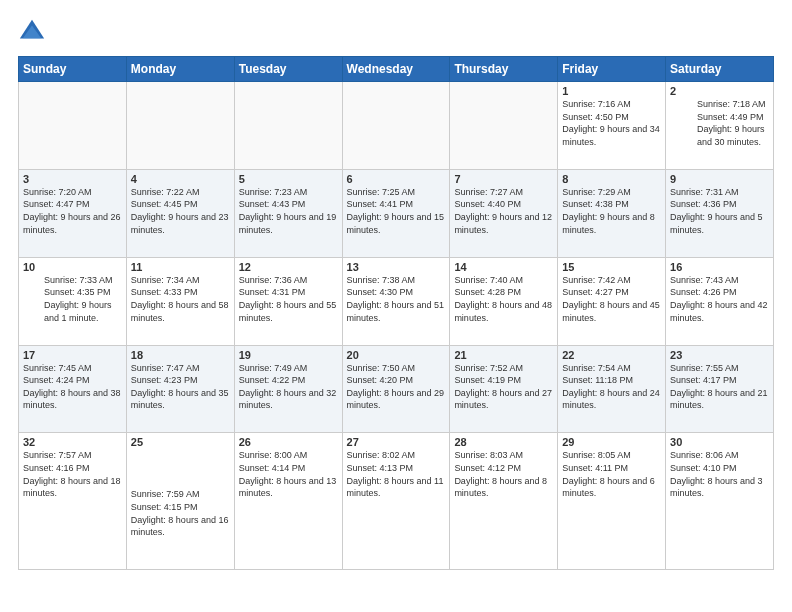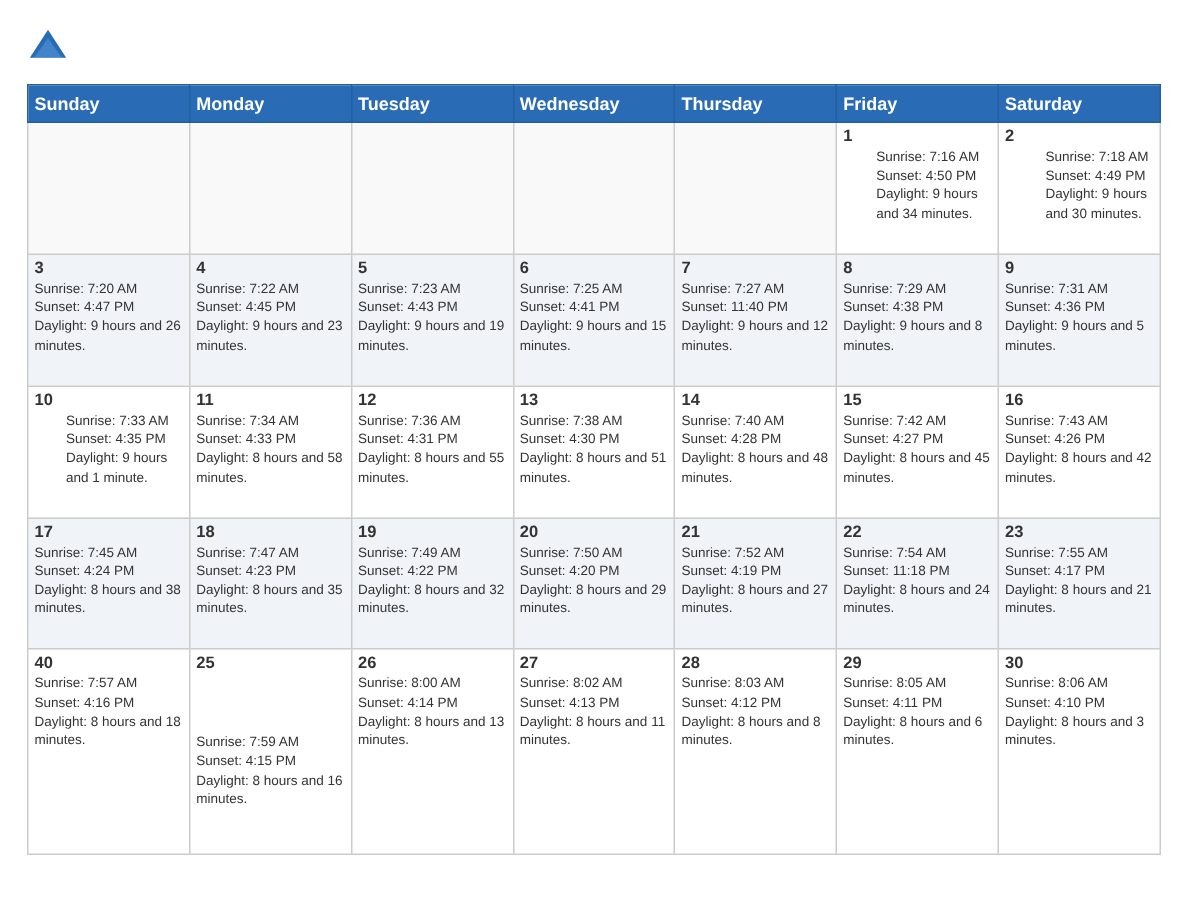--- a/index.html
+++ b/index.html
@@ -138,21 +138,21 @@
     </thead>
     <tbody id="calendar-body">
     <tr>
           <td class="empty"></td>
           <td class="empty"></td>
           <td class="empty"></td>
           <td class="empty"></td>
           <td class="empty"></td>
           <td>
             <span class="day-number">1</span>
-            <div class="day-info" style="white-space: pre-line; margin-left: 22px;">Sunrise: 7:16 AM
+            <div class="day-info" style="white-space: pre-line;">Sunrise: 7:16 AM
 Sunset: 4:50 PM
 Daylight: 9 hours and 34 minutes.</div>
           </td>
           <td>
             <span class="day-number">2</span>
             <div class="day-info" style="white-space: pre-line; margin-left: 27px;">Sunrise: 7:18 AM
 Sunset: 4:49 PM
 Daylight: 9 hours and 30 minutes.</div>
           </td>
         </tr>
@@ -177,21 +177,21 @@
           </td>
           <td>
             <span class="day-number">6</span>
             <div class="day-info" style="white-space: pre-line;">Sunrise: 7:25 AM
 Sunset: 4:41 PM
 Daylight: 9 hours and 15 minutes.</div>
           </td>
           <td>
             <span class="day-number">7</span>
             <div class="day-info" style="white-space: pre-line;">Sunrise: 7:27 AM
-Sunset: 11:40 PM
+Sunset: 4:40 PM
 Daylight: 9 hours and 12 minutes.</div>
           </td>
           <td>
             <span class="day-number">8</span>
             <div class="day-info" style="white-space: pre-line;">Sunrise: 7:29 AM
 Sunset: 4:38 PM
 Daylight: 9 hours and 8 minutes.</div>
           </td>
           <td>
             <span class="day-number">9</span>
@@ -283,21 +283,21 @@
           </td>
           <td>
             <span class="day-number">23</span>
             <div class="day-info" style="white-space: pre-line;">Sunrise: 7:55 AM
 Sunset: 4:17 PM
 Daylight: 8 hours and 21 minutes.</div>
           </td>
         </tr>
         <tr>
           <td>
-            <span class="day-number">40</span>
+            <span class="day-number">32</span>
             <div class="day-info" style="white-space: pre-line;">Sunrise: 7:57 AM
 Sunset: 4:16 PM
 Daylight: 8 hours and 18 minutes.</div>
           </td>
           <td>
             <span class="day-number">25</span>
             <div class="day-info" style="white-space: pre-line; margin-top: 40px;">Sunrise: 7:59 AM
 Sunset: 4:15 PM
 Daylight: 8 hours and 16 minutes.</div>
           </td>

